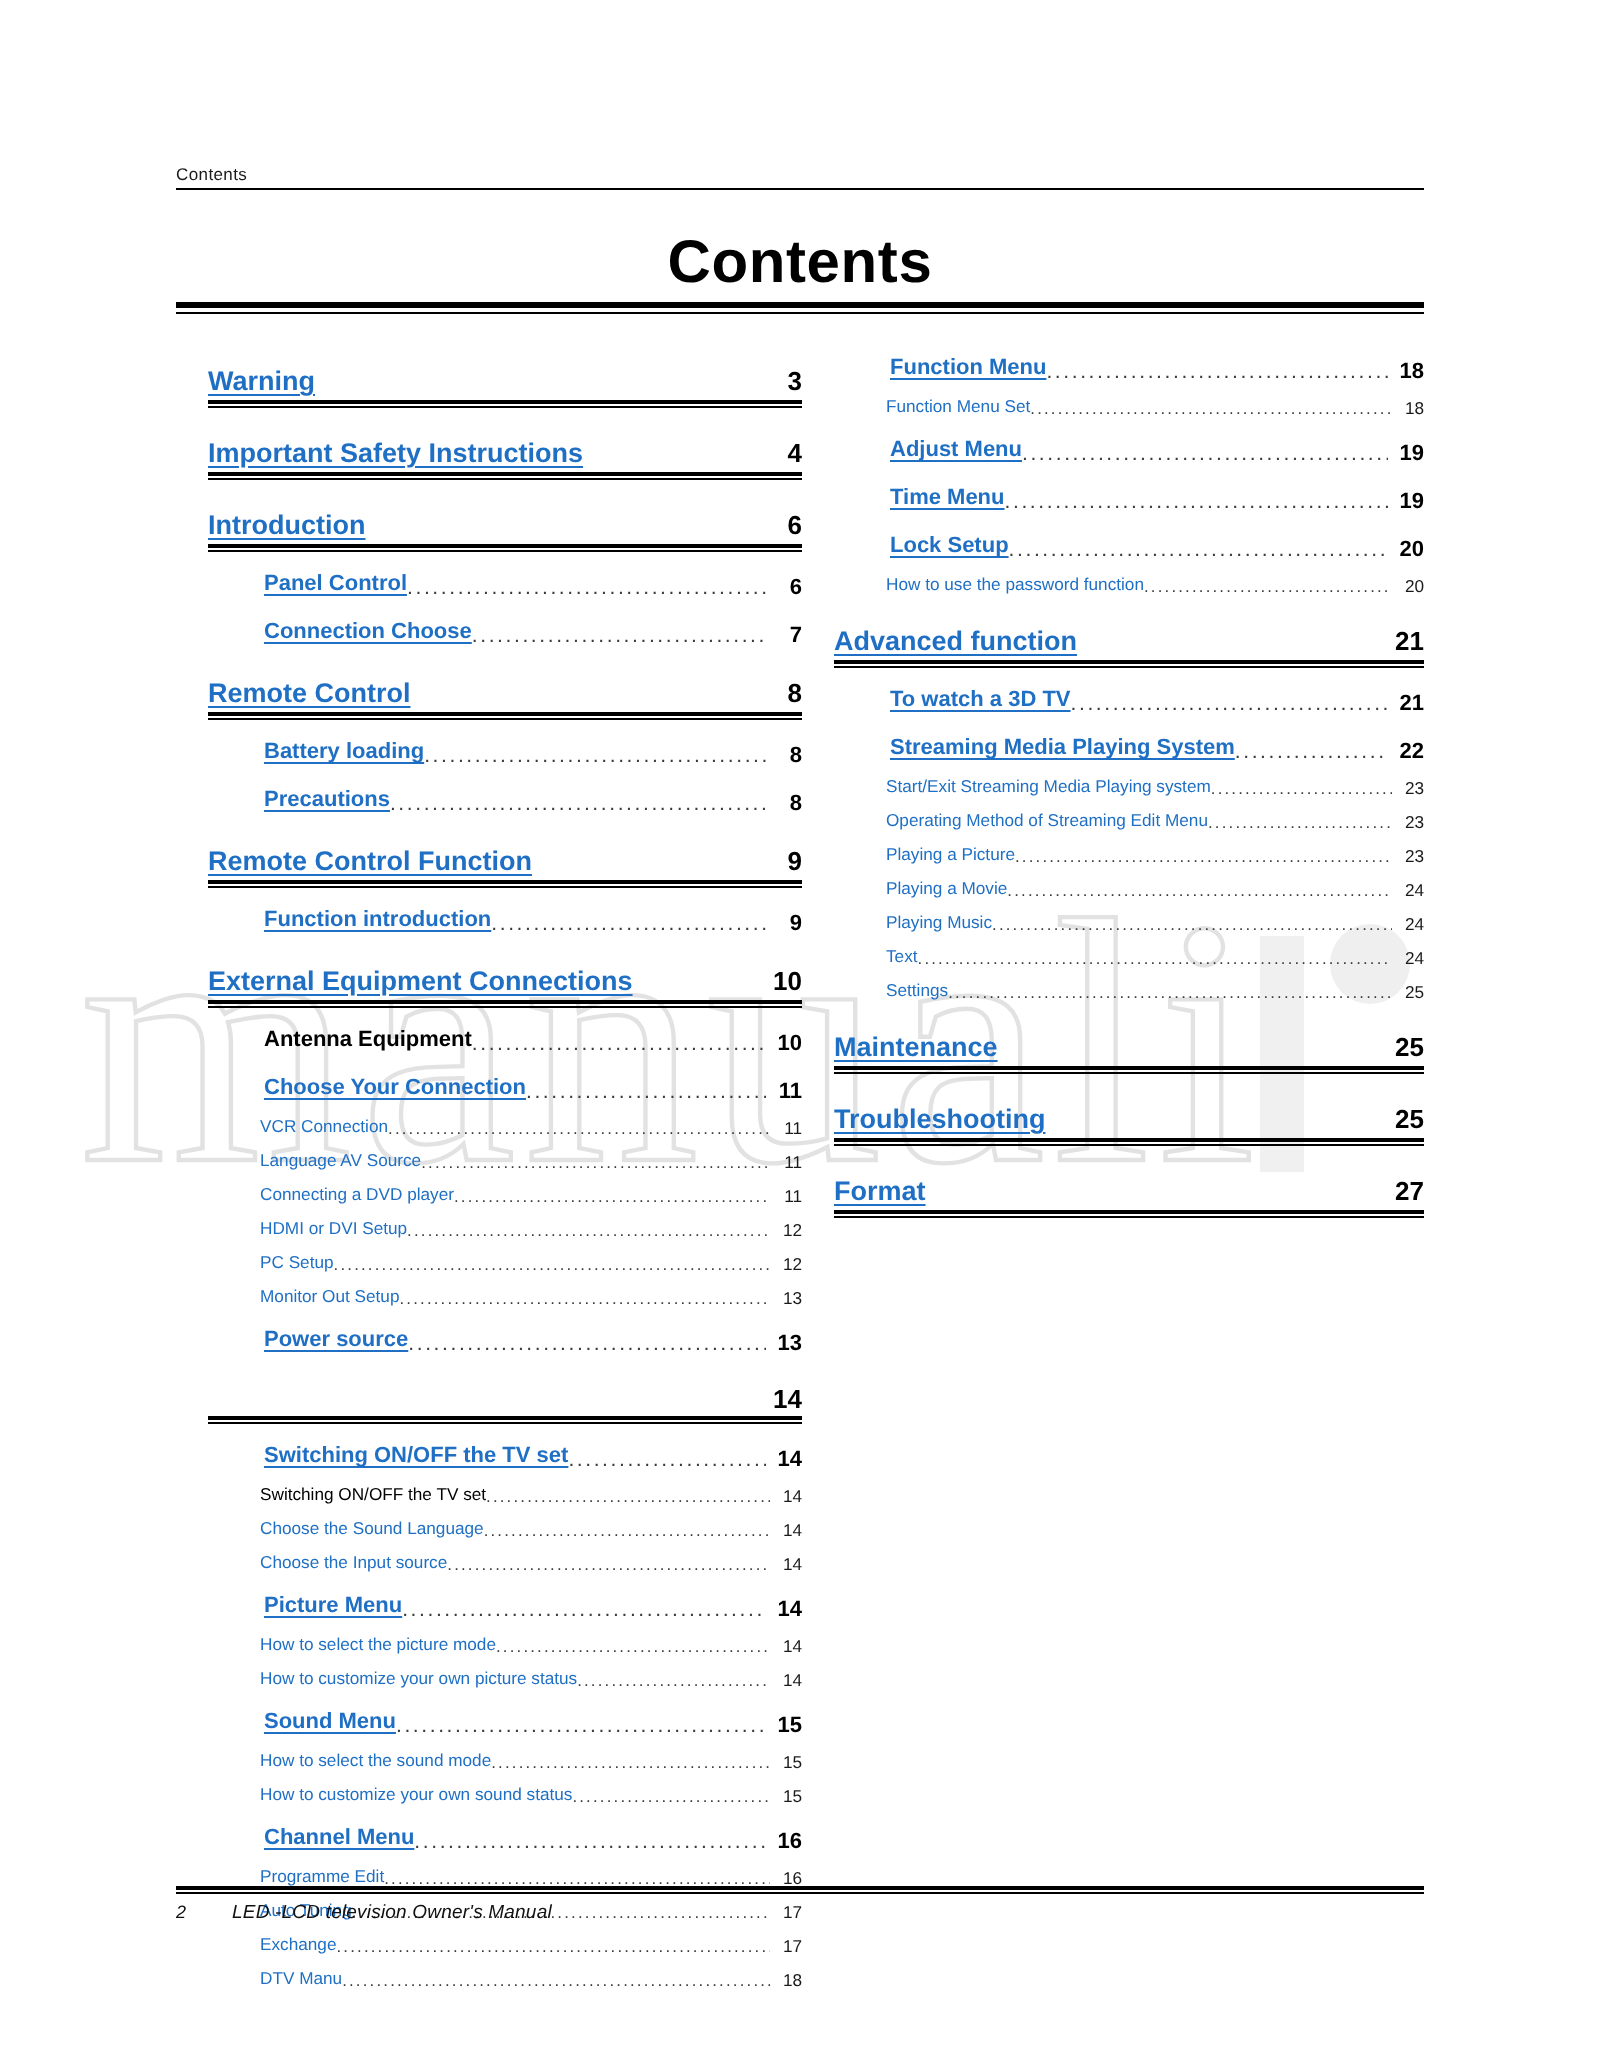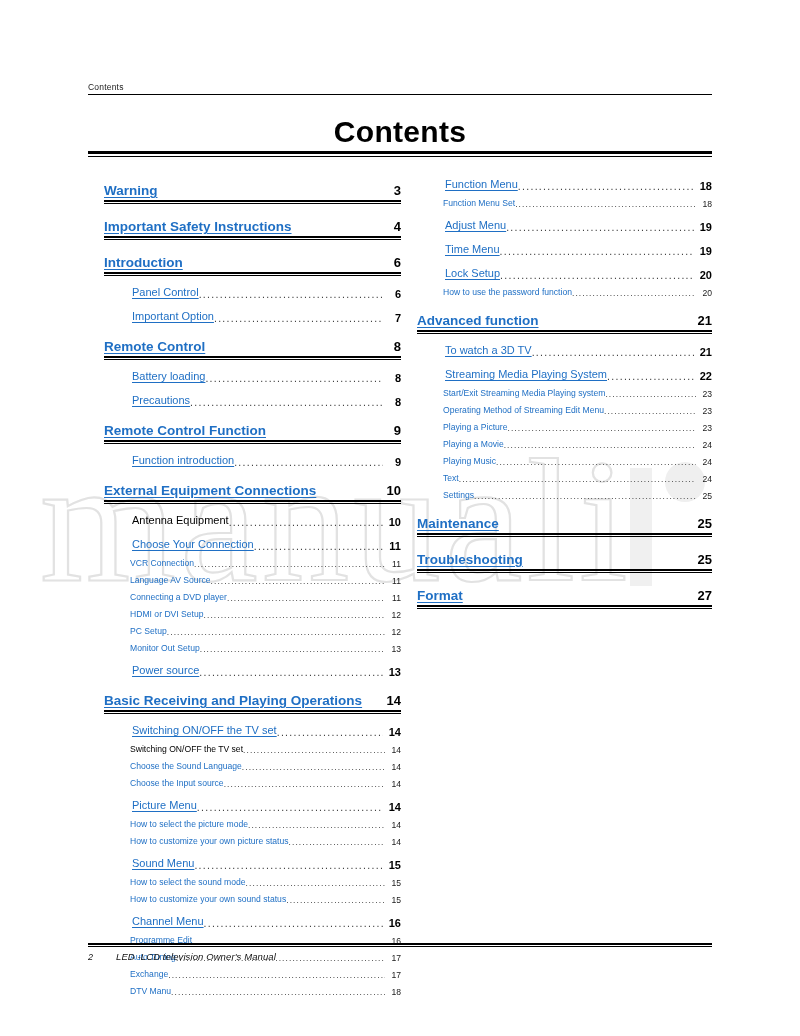--- a/index.html
+++ b/index.html
@@ -152,21 +152,21 @@
     height: 1px;
   }
   .h1row.twoline .lbl { white-space: normal; }
 
   
   .h2row {
     margin-top: 9px;
   }
   .h2row .lbl {
     font-size: 11px;
-    font-weight: normal;
+    font-weight: bold;
     color: #1f6fc4;
     text-decoration: underline;
     text-underline-offset: 2px;
     line-height: 15px;
     padding-left: 28px;
   }
   .h2row.black .lbl {
     color: #000;
     text-decoration: none;
   }
@@ -279,21 +279,21 @@
         </div>
         <div class="h2row">
           <div class="toc">
             <span class="lbl">Panel Control</span>
             <span class="dots">................................................................................................................................</span>
             <span class="pg">6</span>
           </div>
         </div>
         <div class="h2row">
           <div class="toc">
-            <span class="lbl">Important Option</span>
+            <span class="lbl">Connection Choose</span>
             <span class="dots">................................................................................................................................</span>
             <span class="pg">7</span>
           </div>
         </div>
         <div class="h1row">
           <div class="toc">
             <span class="lbl">Remote Control</span>
             <span class="dots">................................................................................................................................</span>
             <span class="pg">8</span>
           </div>
@@ -394,21 +394,20 @@
         </div>
         <div class="h2row">
           <div class="toc">
             <span class="lbl">Power source</span>
             <span class="dots">................................................................................................................................</span>
             <span class="pg">13</span>
           </div>
         </div>
         <div class="h1row twoline">
           <div class="toc">
-            <span class="lbl">Basic Receiving and Playing Operations</span>
             <span class="dots">................................................................................................................................</span>
             <span class="pg">14</span>
           </div>
           <div class="h1rule"></div>
         </div>
         <div class="h2row">
           <div class="toc">
             <span class="lbl">Switching ON/OFF the TV set</span>
             <span class="dots">................................................................................................................................</span>
             <span class="pg">14</span>

